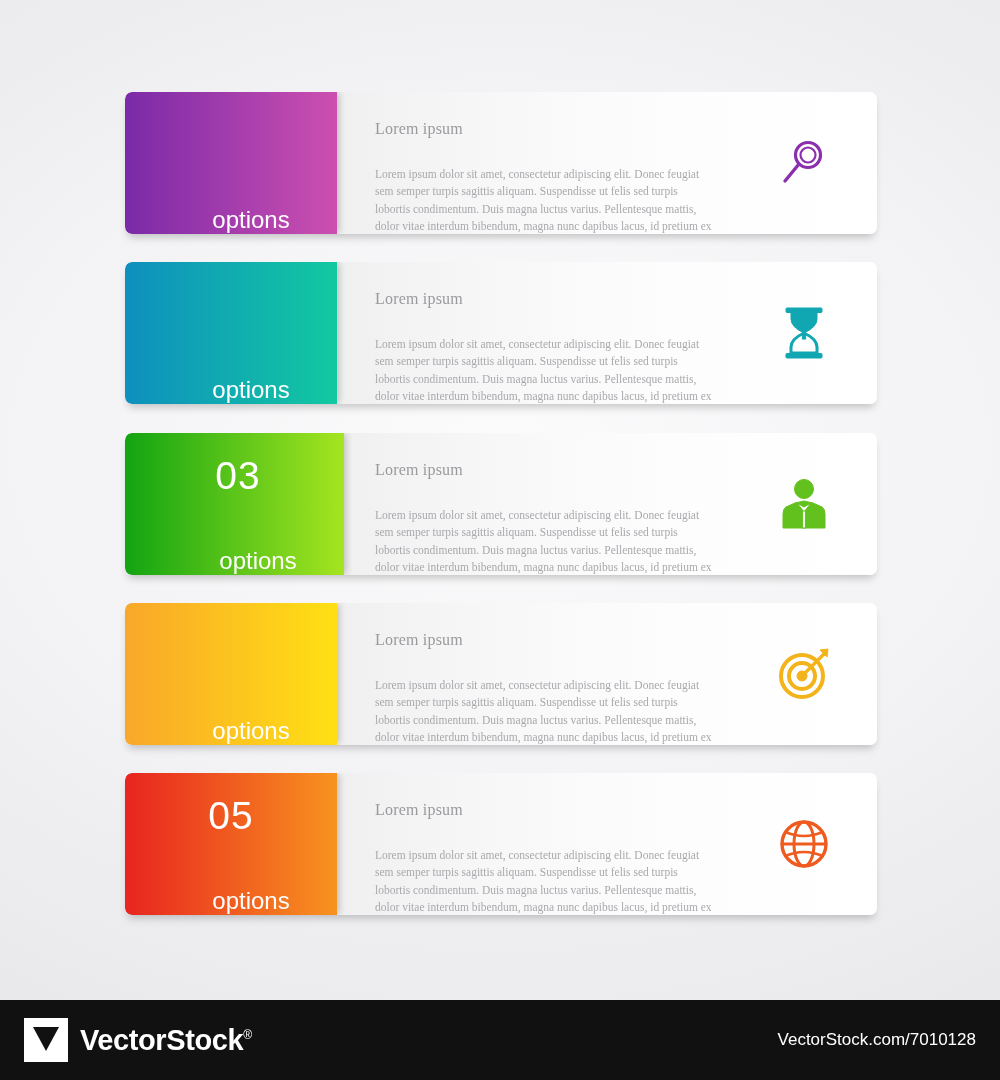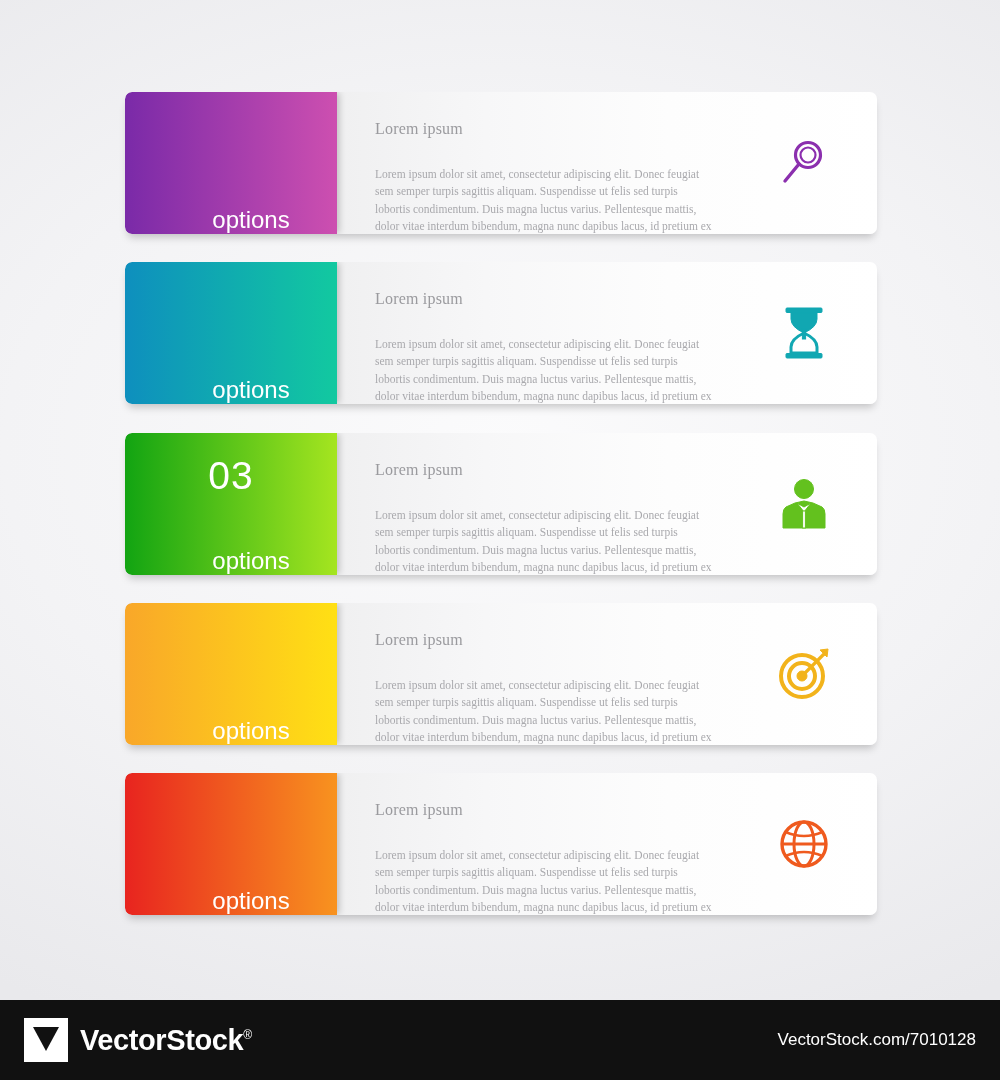--- a/index.html
+++ b/index.html
@@ -203,21 +203,21 @@
           <path d="M13 8 L13 14 Q13 22 26 28 Q39 22 39 14 L39 8 Z"></path>
           <path d="M13 48 L13 42 Q13 34 26 28 Q39 34 39 42 L39 48 Z" fill="none" stroke-width="3"></path>
           <rect x="24.4" y="24" width="3.2" height="10"></rect>
         </svg>
       </div>
     </div>
   </div>
 
   <div class="row" id="row2" style="top: 433px;">
     <div class="row-body">
-      <div class="num-block" id="nb2" style="background: linear-gradient(to right, rgb(18, 164, 18) 0%, rgb(165, 229, 32) 100%);">
+      <div class="num-block" id="nb2" style="background: linear-gradient(to right, rgb(18, 164, 18) 0%, rgb(165, 229, 32) 100%); padding-left: 7px;">
         <div class="num">03</div>
         <div class="num-label">options</div>
       </div>
       <div class="text-col">
         <div class="t-title">Lorem ipsum</div>
         <div class="t-body">Lorem ipsum dolor sit amet, consectetur adipiscing elit. Donec feugiat sem semper turpis sagittis aliquam. Suspendisse ut felis sed turpis lobortis condimentum. Duis magna luctus varius. Pellentesque mattis, dolor vitae interdum bibendum, magna nunc dapibus lacus, id pretium ex ante eget ante</div>
       </div>
       <div class="icon-wrap">
         <svg width="54" height="56" viewBox="0 0 54 56" id="ic2" fill="#63c11e" stroke="#63c11e">
           <circle cx="27" cy="13" r="9.5"></circle>
@@ -246,20 +246,21 @@
           <line x1="26" y1="30" x2="48" y2="8" stroke-width="3.2" stroke-linecap="round"></line>
           <path d="M44 4 L52 3 L51 11 Z"></path>
         </svg>
       </div>
     </div>
   </div>
 
   <div class="row" id="row4" style="top: 773px;">
     <div class="row-body">
       <div class="num-block" id="nb4" style="background: linear-gradient(to right, rgb(232, 36, 31) 0%, rgb(248, 147, 31) 100%);">
+        <div class="num">05</div>
         <div class="num-label">options</div>
       </div>
       <div class="text-col">
         <div class="t-title">Lorem ipsum</div>
         <div class="t-body">Lorem ipsum dolor sit amet, consectetur adipiscing elit. Donec feugiat sem semper turpis sagittis aliquam. Suspendisse ut felis sed turpis lobortis condimentum. Duis magna luctus varius. Pellentesque mattis, dolor vitae interdum bibendum, magna nunc dapibus lacus, id pretium ex ante eget ante</div>
       </div>
       <div class="icon-wrap">
         <svg width="56" height="56" viewBox="0 0 56 56" id="ic4" fill="#ef5a1e" stroke="#ef5a1e">
           <circle cx="28" cy="28" r="22" fill="none" stroke-width="3.4"></circle>
           <ellipse cx="28" cy="28" rx="10" ry="22" fill="none" stroke-width="3"></ellipse>

